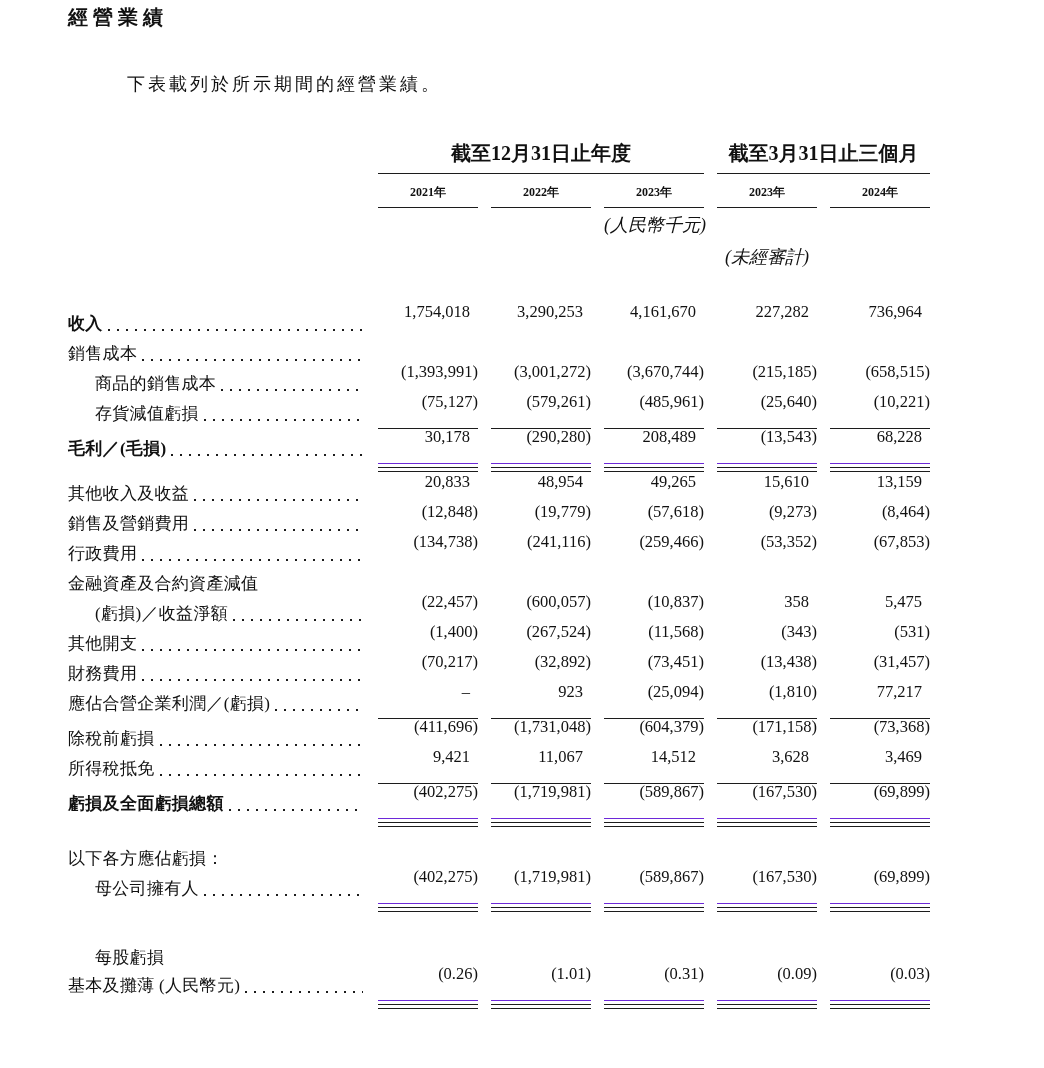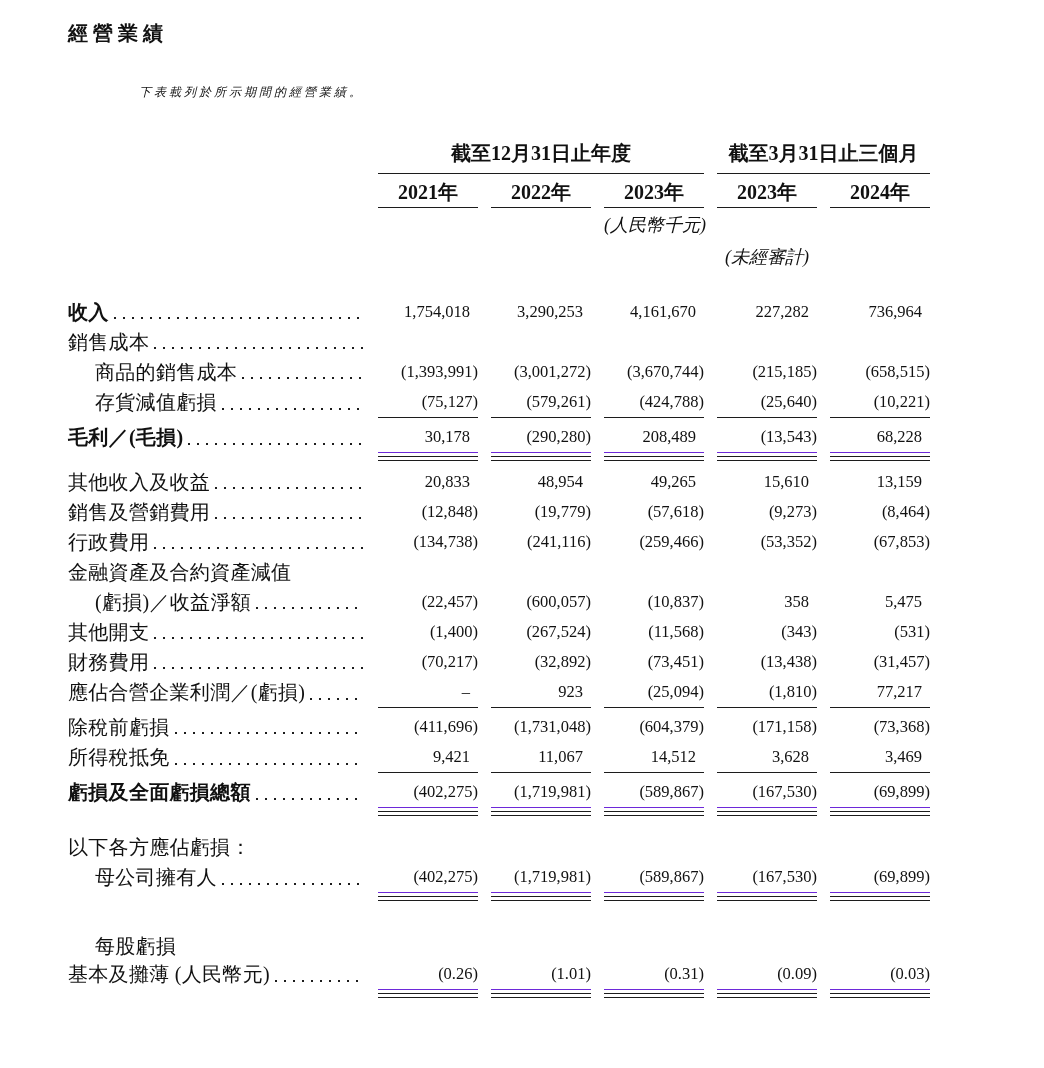--- a/index.html
+++ b/index.html
@@ -1,44 +1,44 @@
 <!DOCTYPE html>
 <html><head>
 <meta charset="utf-8">
 <style>
   html,body{margin:0;padding:0;background:#fff;}
   .page{
     position:relative;width:1044px;height:1068px;background:#fff;
     font-family:"Liberation Serif","DejaVu Serif",serif;color:#111;overflow:hidden;
   }
-  .title{position:absolute;left:68px;top:20px;margin:0;font-size:20px;font-weight:bold;letter-spacing:5px;}
-  .intro{position:absolute;left:127px;top:72px;margin:12px;font-size:12px;letter-spacing:3px;font-style:italic;}
+  .title{position:absolute;left:68px;top:4px;margin:0;font-size:20px;font-weight:bold;letter-spacing:5px;}
+  .intro{position:absolute;left:127px;top:72px;margin:0;font-size:18px;letter-spacing:3px;}
   .table{position:absolute;left:68px;top:140px;width:871px;}
   .grid{display:grid;grid-template-columns:297px 100px 100px 100px 100px 100px;column-gap:13px;}
   
   .group{text-align:center;font-weight:bold;font-size:20px;border-bottom:1.5px solid #1c1c1c;padding-bottom:6px;white-space:nowrap;}
   .g1{grid-column:2/5;}
   .g2{grid-column:5/7;}
   .yhead{margin-top:8px;}
-  .year{text-align:center;font-weight:bold;font-size:20px;line-height:20px;padding-bottom:5px;border-bottom:1.5px solid #1c1c1c;}
+  .year{text-align:center;font-weight:bold;font-size:12px;line-height:20px;padding-bottom:5px;border-bottom:1.5px solid #1c1c1c;}
   .note1{margin-top:7px;}
   .note2{margin-top:12px;}
   .unit{font-style:italic;font-size:18px;text-align:center;line-height:20px;white-space:nowrap;}
   .n1{grid-column:4;}
   .n2{grid-column:5;}
   
   .tbody{margin-top:30px;}
   .row>div{line-height:30px;}
   .row{height:30px;}
   .row.tight{height:26px;}
   .row.tight>div{line-height:26px;}
   .row.gap-sm{margin-bottom:5px;}
   .row.gap-md{margin-bottom:15px;}
   .row.gap-xl{margin-bottom:25px;}
-  .label{display:flex;font-size:20px;letter-spacing:0.3px;min-width:0;}
+  .label{display:flex;font-size:17px;letter-spacing:0.3px;min-width:0;margin-top:12px;}
   .lbl{white-space:nowrap;}
   .row.bold .lbl{font-weight:bold;}
   .row.ind .lbl{padding-left:27px;}
   .leader{
     flex:1 1 auto;min-width:4px;margin:0 2px 0 5px;
     background-image:repeating-linear-gradient(to right,#1c1c1c 0,#1c1c1c 2px,transparent 2px,transparent 9px);
     background-size:100% 2px;background-repeat:no-repeat;background-position:left bottom 8px;
   }
   .num{text-align:right;font-size:16.5px;white-space:nowrap;}
   .num.np{padding-right:8px;}
@@ -108,21 +108,21 @@
           <div class="num">(215,185)</div>
           <div class="num">(658,515)</div>
         </div>
         <div class="grid row ind gap-sm">
           <div class="label">
             <span class="lbl">存貨減值虧損</span>
             <span class="leader"></span>
           </div>
           <div class="num u1">(75,127)</div>
           <div class="num u1">(579,261)</div>
-          <div class="num u1">(424,788)</div>
+          <div class="num u1">(485,961)</div>
           <div class="num u1">(25,640)</div>
           <div class="num u1">(10,221)</div>
         </div>
         <div class="grid row bold gap-md">
           <div class="label">
             <span class="lbl">毛利／(毛損)</span>
             <span class="leader"></span>
           </div>
           <div class="num u2 np">30,178</div>
           <div class="num u2">(290,280)</div>

